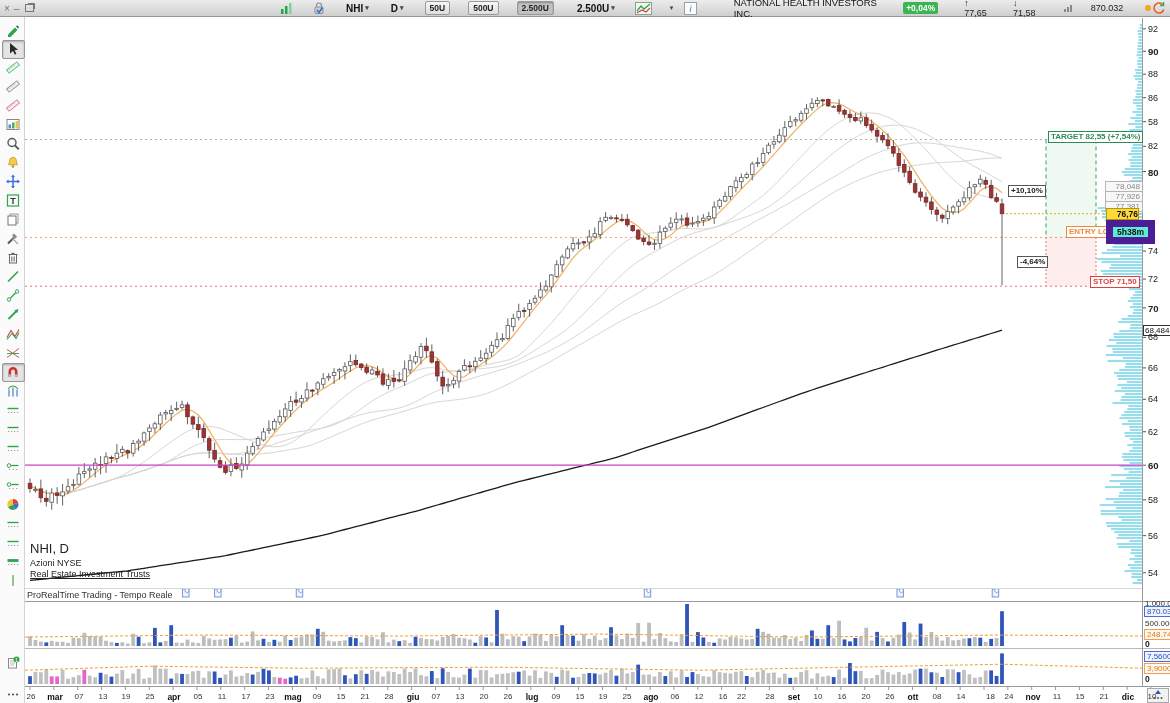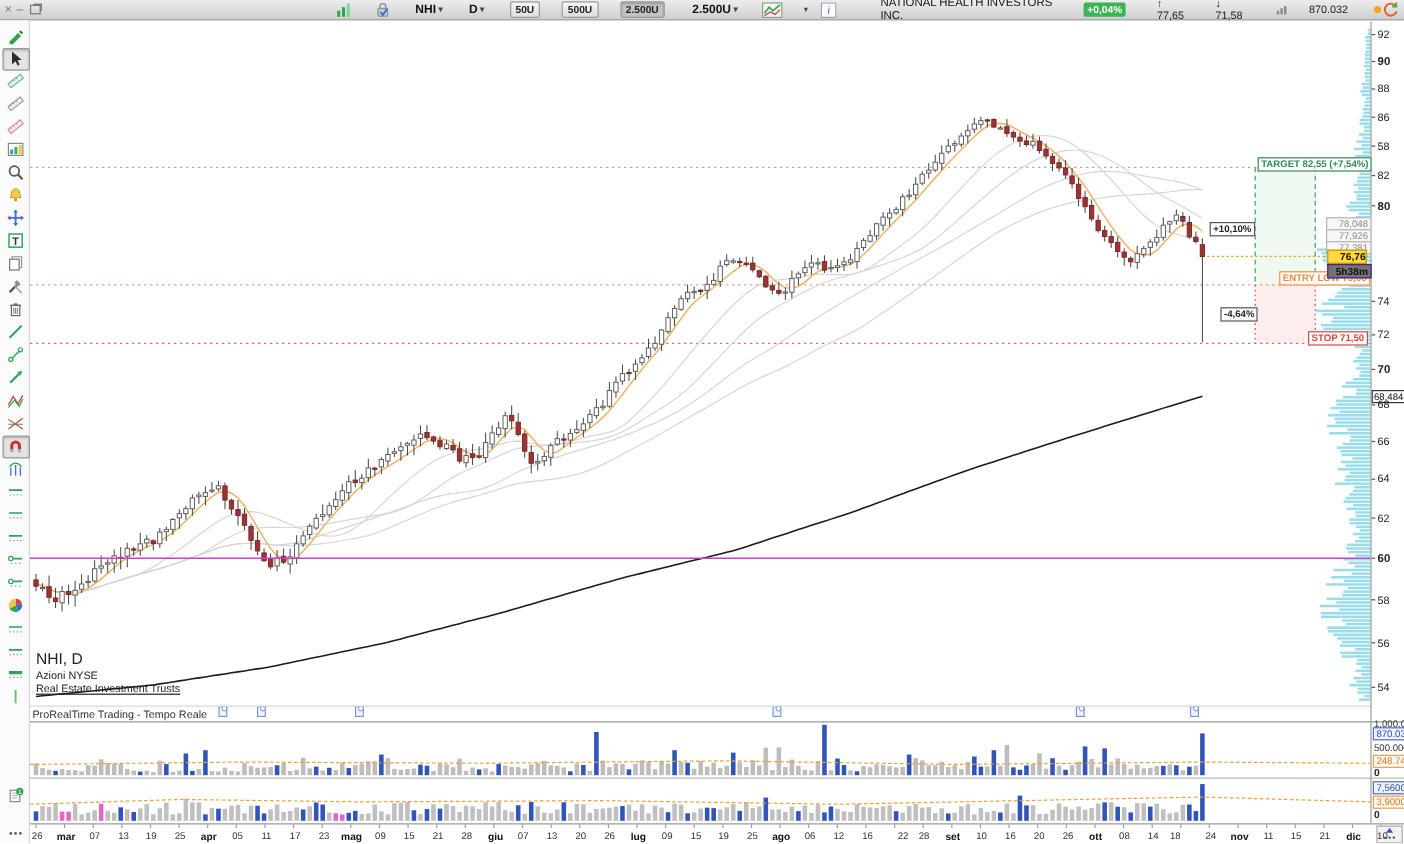--- a/index.html
+++ b/index.html
@@ -31,21 +31,21 @@
   .rtool.sel{background:#e4e4e4;border-color:#979797;box-shadow:inset 0 1px 2px rgba(0,0,0,.25);}
   
   .lbl{position:absolute;white-space:nowrap;}
   .box{border:1px solid #444;background:#fff;font-size:8px;font-weight:bold;padding:0 2px;line-height:10px;}
   .tgt{border-color:#2e8b57;color:#2e8b57;}
   .ent{border-color:#ef8a3c;color:#ef8a3c;}
   .stp{border-color:#e04040;color:#e04040;}
   .pct{border-color:#555;color:#222;}
   .gray3{border:1px solid #b4b4b4;background:#f7f7f7;color:#8a8a8a;font-size:8px;line-height:9px;padding:0 2px;width:32px;text-align:right;}
   .ylw{border:1px solid #b49a00;background:#ffd83d;color:#111;font-weight:bold;font-size:8.5px;line-height:10px;padding:0 0;width:31px;text-align:right;}
-  .cnt{border:1px solid #4c1d95;background:#737373;color:#111;font-weight:bold;font-size:8.5px;line-height:10px;padding:0 2px;width:31px;text-align:right;}
+  .cnt{border:7px solid #4c1d95;background:#5eead4;color:#111;font-weight:bold;font-size:8.5px;line-height:10px;padding:0 2px;width:31px;text-align:center;}
   .bma{border:1px solid #333;background:#fff;color:#111;font-size:8px;line-height:9px;padding:0 1px;}
   .blueL{border:1px solid #4a6fd4;background:#eef3ff;color:#2b4fae;font-size:8px;line-height:9px;padding:0 2px;}
   .orgL{border:1px solid #f0a050;background:#fff8ef;color:#e07818;font-size:8px;line-height:9px;padding:0 2px;}
   .axtick{font-size:9px;color:#222;}
   .axtick.b{font-weight:bold;font-size:9.5px;}
   .datelbl{font-size:8px;color:#333;}
   .datelbl.m{font-weight:bold;font-size:8.5px;color:#111;}
   .corner{color:#222;}
 </style>
 </head>
@@ -1447,31 +1447,31 @@
       <div class="lbl datelbl" style="left:498px;top:692px;width:20px;text-align:center;">26</div>
       <div class="lbl datelbl m" style="left:522px;top:692px;width:20px;text-align:center;">lug</div>
       <div class="lbl datelbl" style="left:546px;top:692px;width:20px;text-align:center;">09</div>
       <div class="lbl datelbl" style="left:570px;top:692px;width:20px;text-align:center;">15</div>
       <div class="lbl datelbl" style="left:593px;top:692px;width:20px;text-align:center;">19</div>
       <div class="lbl datelbl" style="left:617px;top:692px;width:20px;text-align:center;">25</div>
       <div class="lbl datelbl m" style="left:641px;top:692px;width:20px;text-align:center;">ago</div>
       <div class="lbl datelbl" style="left:665px;top:692px;width:20px;text-align:center;">06</div>
       <div class="lbl datelbl" style="left:689px;top:692px;width:20px;text-align:center;">12</div>
       <div class="lbl datelbl" style="left:713px;top:692px;width:20px;text-align:center;">16</div>
-      <div class="lbl datelbl" style="left:737px;top:692px;width:20px;text-align:right;">22</div>
+      <div class="lbl datelbl" style="left:737px;top:692px;width:20px;text-align:left;">22</div>
       <div class="lbl datelbl" style="left:760px;top:692px;width:20px;text-align:center;">28</div>
       <div class="lbl datelbl m" style="left:784px;top:692px;width:20px;text-align:center;">set</div>
       <div class="lbl datelbl" style="left:808px;top:692px;width:20px;text-align:center;">10</div>
       <div class="lbl datelbl" style="left:832px;top:692px;width:20px;text-align:center;">16</div>
       <div class="lbl datelbl" style="left:856px;top:692px;width:20px;text-align:center;">20</div>
       <div class="lbl datelbl" style="left:880px;top:692px;width:20px;text-align:center;">26</div>
       <div class="lbl datelbl m" style="left:903px;top:692px;width:20px;text-align:center;">ott</div>
       <div class="lbl datelbl" style="left:927px;top:692px;width:20px;text-align:center;">08</div>
       <div class="lbl datelbl" style="left:951px;top:692px;width:20px;text-align:center;">14</div>
-      <div class="lbl datelbl" style="left:975px;top:692px;width:20px;text-align:left;">18</div>
+      <div class="lbl datelbl" style="left:975px;top:692px;width:20px;text-align:right;">18</div>
       <div class="lbl datelbl" style="left:999px;top:692px;width:20px;text-align:center;">24</div>
       <div class="lbl datelbl m" style="left:1023px;top:692px;width:20px;text-align:center;">nov</div>
       <div class="lbl datelbl" style="left:1047px;top:692px;width:20px;text-align:center;">11</div>
       <div class="lbl datelbl" style="left:1070px;top:692px;width:20px;text-align:center;">15</div>
       <div class="lbl datelbl" style="left:1094px;top:692px;width:20px;text-align:center;">21</div>
       <div class="lbl datelbl m" style="left:1118px;top:692px;width:20px;text-align:center;">dic</div>
       <div class="lbl datelbl" style="left:1142px;top:692px;width:20px;text-align:center;">10</div>
     </div>
 </div>
 

